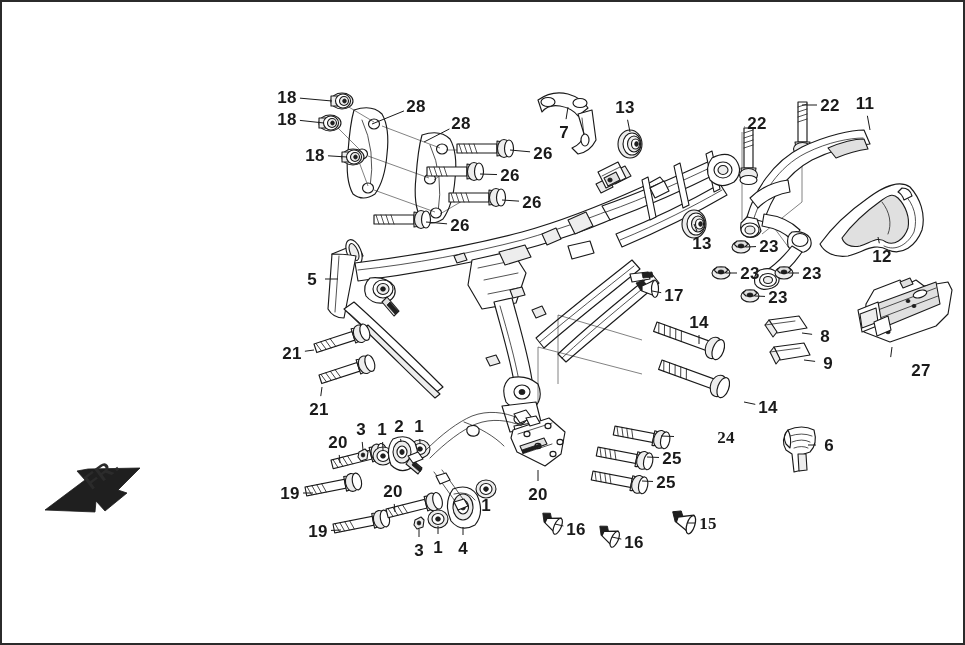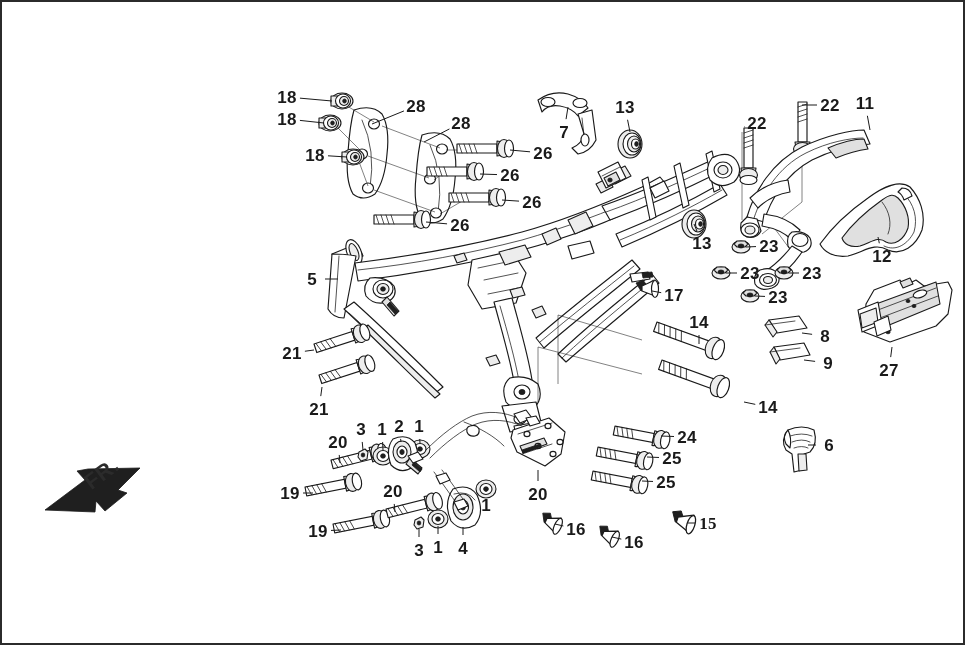--- a/index.html
+++ b/index.html
@@ -536,23 +536,23 @@
       <div class="callout-label" style="left: 767px; top: 244px;">23</div>
       <div class="callout-label" style="left: 748px; top: 271px;">23</div>
       <div class="callout-label" style="left: 810px; top: 271px;">23</div>
       <div class="callout-label" style="left: 776px; top: 295px;">23</div>
       <div class="callout-label" style="left: 310px; top: 277px;">5</div>
       <div class="callout-label" style="left: 672px; top: 293px;">17</div>
       <div class="callout-label" style="left: 697px; top: 320px;">14</div>
       <div class="callout-label" style="left: 766px; top: 405px;">14</div>
       <div class="callout-label" style="left: 823px; top: 334px;">8</div>
       <div class="callout-label" style="left: 826px; top: 361px;">9</div>
-      <div class="callout-label" style="left: 887px; top: 368px;">27</div>
+      <div class="callout-label" style="left: 919px; top: 368px;">27</div>
       <div class="callout-label" style="left: 827px; top: 443px;">6</div>
-      <div class="callout-label" style="left: 685px; top: 435px;">24</div>
+      <div class="callout-label" style="left: 724px; top: 435px; font-family: Liberation Serif, serif;">24</div>
       <div class="callout-label" style="left: 670px; top: 456px;">25</div>
       <div class="callout-label" style="left: 664px; top: 480px;">25</div>
       <div class="callout-label" style="left: 290px; top: 351px;">21</div>
       <div class="callout-label" style="left: 317px; top: 407px;">21</div>
       <div class="callout-label" style="left: 288px; top: 491px;">19</div>
       <div class="callout-label" style="left: 316px; top: 529px;">19</div>
       <div class="callout-label" style="left: 336px; top: 440px;">20</div>
       <div class="callout-label" style="left: 391px; top: 489px;">20</div>
       <div class="callout-label" style="left: 359px; top: 427px;">3</div>
       <div class="callout-label" style="left: 417px; top: 548px;">3</div>

